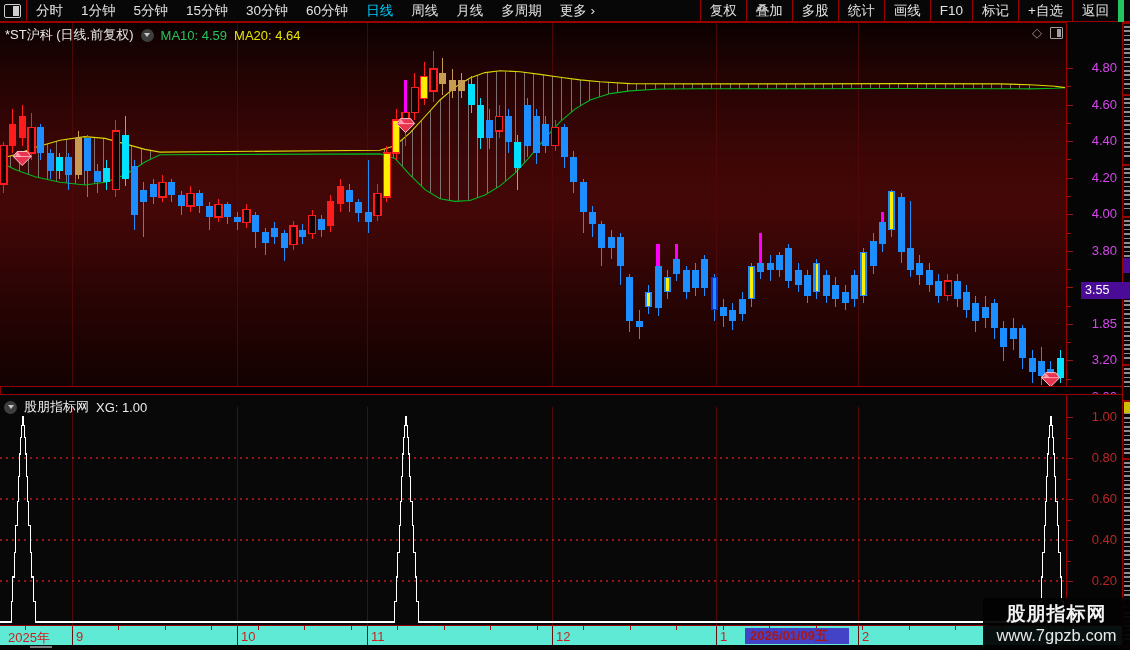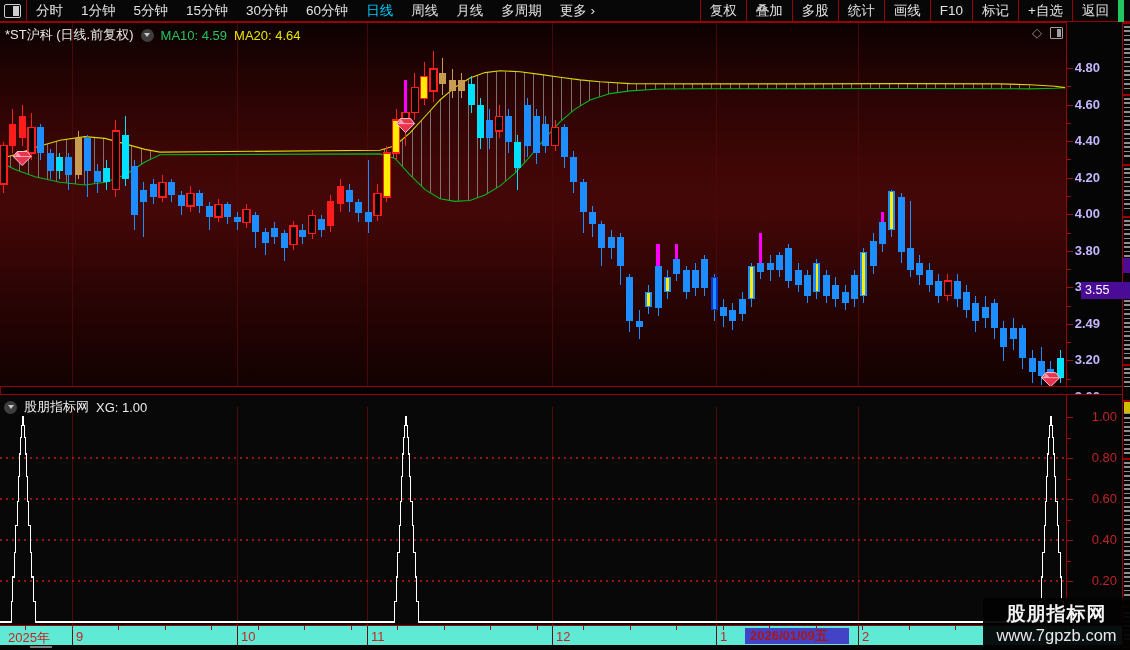--- a/index.html
+++ b/index.html
@@ -25,21 +25,21 @@
             font-size:13px;color:#e8e8e8;white-space:nowrap;justify-content:space-between;}
   .drop-circle{width:13px;height:13px;border-radius:50%;background:#3e3e3e;display:flex;align-items:center;justify-content:center;}
   .drop-circle:after{content:"";border-left:3.5px solid transparent;border-right:3.5px solid transparent;border-top:4.5px solid #c9c9c9;}
   .ma10{color:#22c55e;} .ma20{color:#e6e600;}
   .corner-icons{position:absolute;left:1032px;top:25px;z-index:6;display:flex;gap:8px;align-items:center;color:#8f8f8f;font-size:13px;}
   .mini-win{width:11px;height:10px;border:1px solid #a0a0a0;border-radius:1px;position:relative;}
   .mini-win div{position:absolute;right:1px;top:1px;bottom:1px;width:4px;background:#a0a0a0;}
   
   .price-axis{position:absolute;left:1066px;top:22px;width:56px;height:364px;background:#050505;
               border-left:1px solid #9a0000;box-sizing:border-box;}
-  .pa-label{position:absolute;right:22px;font-size:13px;color:#c4b5fd;font-weight:bold;}
+  .pa-label{position:absolute;right:5px;font-size:13px;color:#d946ef;}
   .pa-tick{position:absolute;left:0;height:1px;background:#a01212;}
   .price-marker{position:absolute;left:0;width:54px;height:17px;background:#4a0b96;color:#fff;
                 font-size:12.5px;line-height:17px;padding-left:4px;z-index:4;margin-left:14px;}
   
   .hline{position:absolute;left:0;width:1122px;height:1px;background:#9a0000;}
   
   .sub-region{position:absolute;left:0;top:395px;width:1066px;height:230px;background:#080808;}
   .sub-header{position:absolute;left:4px;top:398px;display:flex;align-items:center;gap:7px;z-index:5;
               font-size:13px;color:#ececec;white-space:nowrap;}
   .sub-axis{position:absolute;left:1066px;top:395px;width:56px;height:230px;background:#050505;
@@ -490,21 +490,21 @@
       <div class="pa-tick" style="top: 137.389px; width: 4px;"></div>
       <div class="pa-label" style="top: 184.222px;">4.00</div>
       <div class="pa-tick" style="top: 192.222px; width: 6px;"></div>
       <div class="pa-tick" style="top: 173.944px; width: 4px;"></div>
       <div class="pa-label" style="top: 220.778px; margin-left: 33px;">3.80</div>
       <div class="pa-tick" style="top: 228.778px; width: 6px;"></div>
       <div class="pa-tick" style="top: 210.5px; width: 4px;"></div>
       <div class="pa-label" style="top: 257.333px;">3.60</div>
       <div class="pa-tick" style="top: 265.333px; width: 6px;"></div>
       <div class="pa-tick" style="top: 247.056px; width: 4px;"></div>
-      <div class="pa-label" style="top: 293.889px;">2.49</div>
+      <div class="pa-label" style="top: 293.889px;">1.85</div>
       <div class="pa-tick" style="top: 301.889px; width: 6px;"></div>
       <div class="pa-tick" style="top: 283.611px; width: 4px;"></div>
       <div class="pa-label" style="top: 330.444px;">3.20</div>
       <div class="pa-tick" style="top: 338.444px; width: 6px;"></div>
       <div class="pa-tick" style="top: 320.167px; width: 4px;"></div>
       <div class="pa-label" style="top: 367px;">3.00</div>
       <div class="pa-tick" style="top: 375px; width: 6px;"></div>
       <div class="pa-tick" style="top: 356.722px; width: 4px;"></div>
       <div class="price-marker" style="top: 260.472px;">3.55</div>
     </div>

